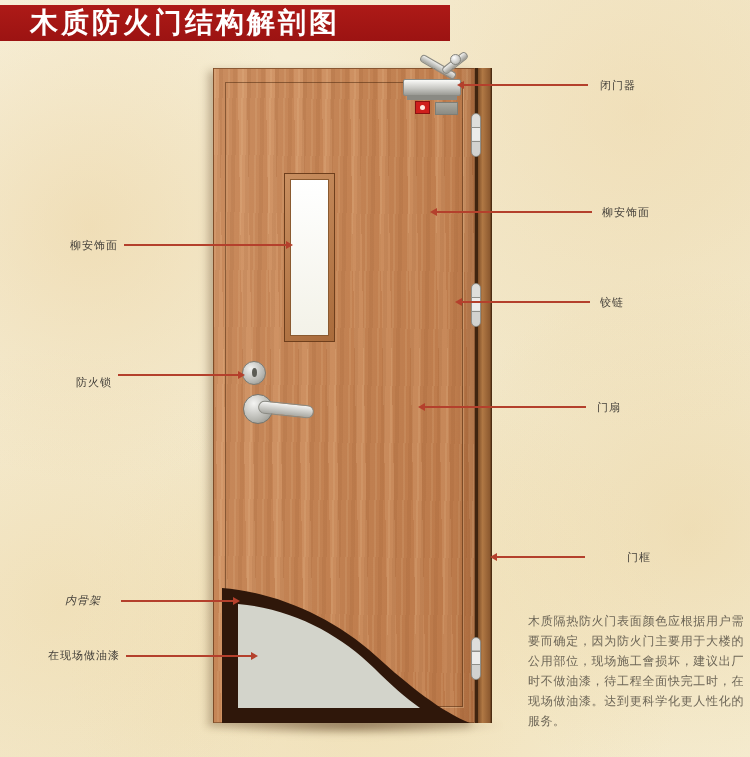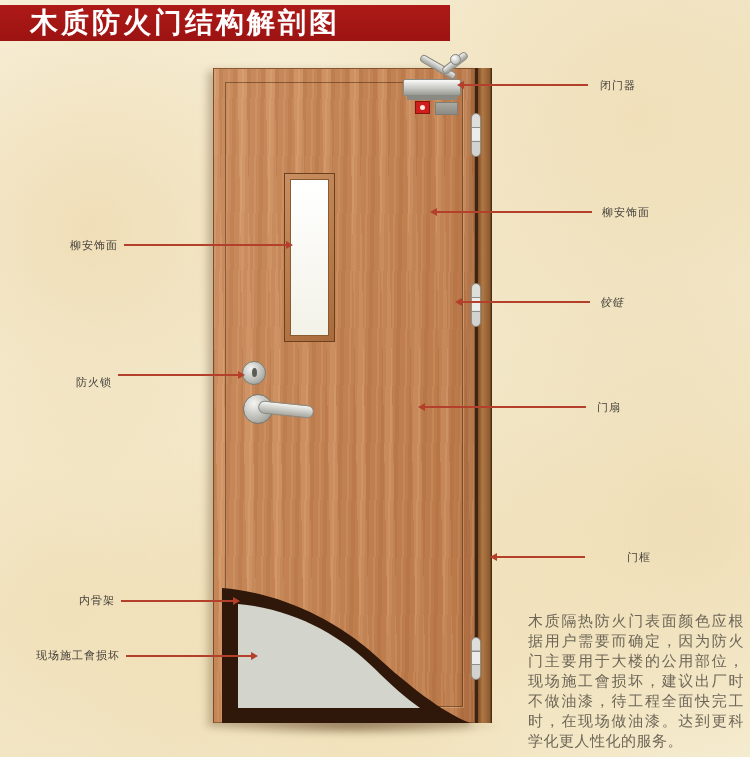--- a/index.html
+++ b/index.html
@@ -153,21 +153,21 @@
     border-left:7px solid var(--arrow);
   }
   .ahead-l{ 
     position:absolute;width:0;height:0;
     border-top:4px solid transparent;border-bottom:4px solid transparent;
     border-right:7px solid var(--arrow);
   }
   
   .desc{
     position:absolute;left:528px;top:611px;width:216px;
-    font-size:15px;line-height:20px;color:#6e6758;letter-spacing:.5px;
+    font-size:12px;line-height:20px;color:#6e6758;letter-spacing:.5px;
     text-align:justify;
   }
 </style>
 </head>
 <body>
 
 <div class="stage">
 
   <div class="banner">
     <span>木质防火门结构解剖图</span>
@@ -210,39 +210,39 @@
   </div>
 
   <div class="lbl l" style="left:30px;top:237px;width:88px;">柳安饰面</div>
   <div class="aline" style="left:124px;top:244px;width:162px;"></div>
   <div class="ahead-r" style="left:286px;top:241px;"></div>
 
   <div class="lbl l" style="left:30px;top:374px;width:82px;">防火锁</div>
   <div class="aline" style="left:118px;top:374px;width:120px;"></div>
   <div class="ahead-r" style="left:238px;top:371px;"></div>
 
-  <div class="lbl l" style="left:30px;top:592px;width:85px;">内骨架</div>
+  <div class="lbl l" style="left:16px;top:592px;width:85px;font-style:italic;">内骨架</div>
   <div class="aline" style="left:121px;top:600px;width:112px;"></div>
   <div class="ahead-r" style="left:233px;top:597px;"></div>
 
-  <div class="lbl l" style="left:20px;top:647px;width:100px;">现场施工會损坏</div>
+  <div class="lbl l" style="left:20px;top:647px;width:100px;">在现场做油漆</div>
   <div class="aline" style="left:126px;top:655px;width:125px;"></div>
   <div class="ahead-r" style="left:251px;top:652px;"></div>
 
   <div class="ahead-l" style="left:457px;top:81px;"></div>
   <div class="aline" style="left:464px;top:84px;width:124px;"></div>
   <div class="lbl r" style="left:600px;top:77px;">闭门器</div>
 
   <div class="ahead-l" style="left:430px;top:208px;"></div>
   <div class="aline" style="left:437px;top:211px;width:155px;"></div>
   <div class="lbl r" style="left:602px;top:204px;">柳安饰面</div>
 
   <div class="ahead-l" style="left:455px;top:298px;"></div>
   <div class="aline" style="left:462px;top:301px;width:128px;"></div>
-  <div class="lbl r" style="left:600px;top:294px;font-style:italic;">铰链</div>
+  <div class="lbl r" style="left:600px;top:294px;">铰链</div>
 
   <div class="ahead-l" style="left:418px;top:403px;"></div>
   <div class="aline" style="left:425px;top:406px;width:161px;"></div>
   <div class="lbl r" style="left:597px;top:399px;">门扇</div>
 
   <div class="ahead-l" style="left:490px;top:553px;"></div>
   <div class="aline" style="left:497px;top:556px;width:88px;"></div>
   <div class="lbl r" style="left:627px;top:549px;">门框</div>
 
   <div class="desc">木质隔热防火门表面颜色应根据用户需要而确定，因为防火门主要用于大楼的公用部位，现场施工會损坏，建议出厂时不做油漆，待工程全面快完工时，在现场做油漆。达到更科学化更人性化的服务。</div>

